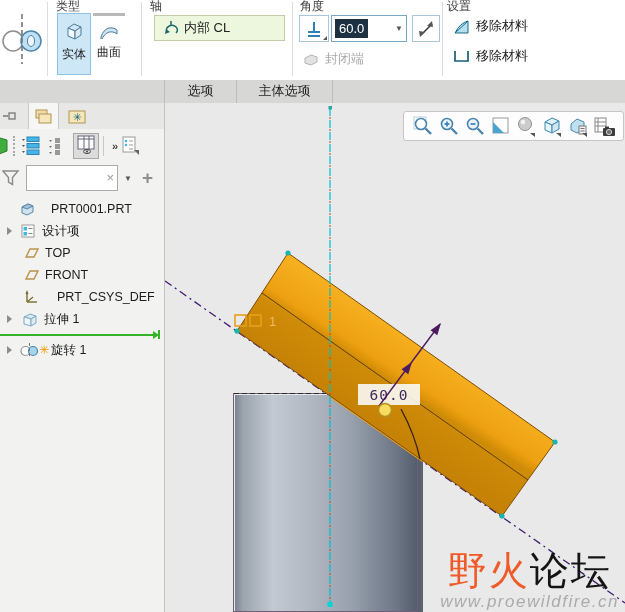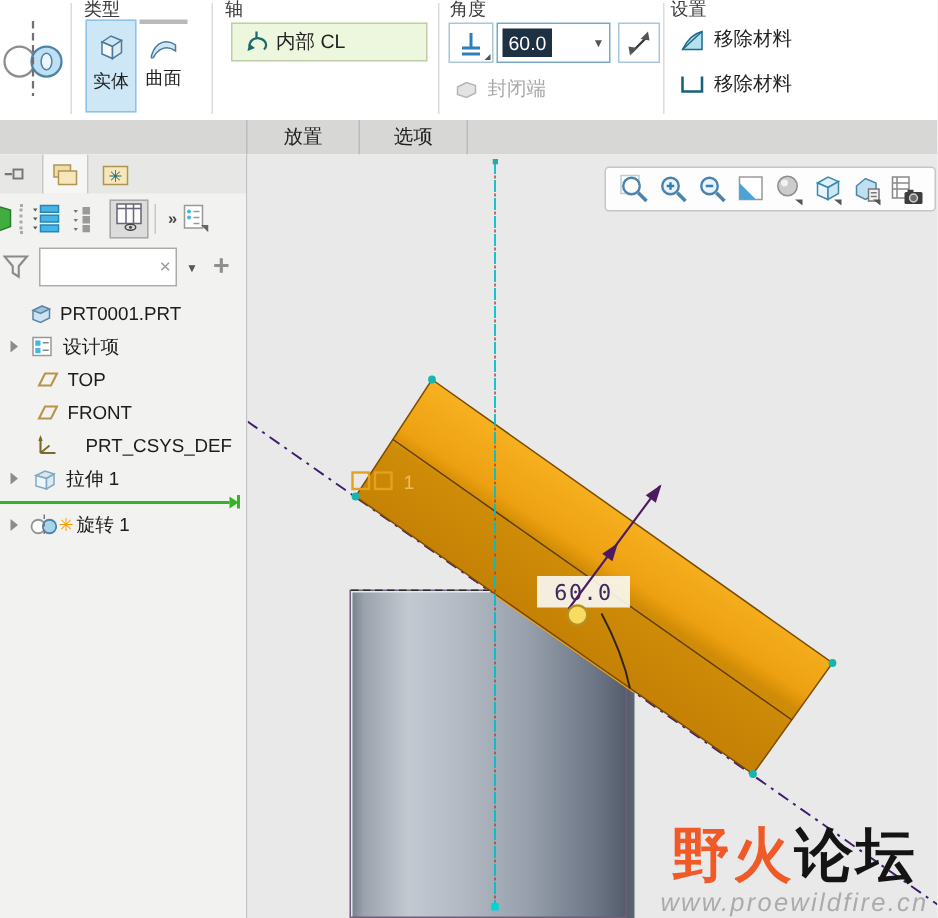--- a/index.html
+++ b/index.html
@@ -57,21 +57,21 @@
   .insert-line .head { position:absolute; left:153px; top:1px; width:0; height:0; border-top:4px solid transparent; border-bottom:4px solid transparent; border-left:6px solid #35b327; }
   .insert-line .tick { position:absolute; left:158px; top:0; width:2px; height:9px; background:#35b327; }
   .star { color:#f59a00; font-size:12px; margin-right:2px; }
 
   
   .canvas { position:relative; flex:1; background:#e9e9ea; overflow:hidden; }
   .canvas > svg.scene { position:absolute; left:0; top:0; }
   .gtoolbar { position:absolute; top:8px; right:1px; height:30px; background:#fdfdfd; border:1px solid #c6c6c6; border-radius:3px; display:flex; align-items:center; gap:3px; padding:0 7px; }
   .gicon { position:relative; width:23px; height:23px; display:flex; align-items:center; justify-content:center; }
   .watermark { position:absolute; right:6px; bottom:2px; text-align:center; line-height:1; }
-  .wm-row1 { font-size:39px; font-weight:bold; letter-spacing:2px; }
+  .wm-row1 { font-size:39px; font-weight:normal; letter-spacing:2px; }
   .wm-orange { color:#f05a28; }
   .wm-black { color:#141414; }
   .wm-url { font-size:17px; font-style:italic; color:#ababab; letter-spacing:1.5px; margin-top:3px; }
 </style>
 </head>
 <body>
 
 <div class="app">
 
   <div class="ribbon">
@@ -152,22 +152,22 @@
     <div class="chk-row" style="left:452px;top:47px">
       <svg width="18" height="16">
         <path d="M3,3 L3,13 L16,13 L16,3" fill="none" stroke="#17607a" stroke-width="1.7"></path>
       </svg>
       <span>移除材料</span>
     </div>
   </div>
 
   <div class="tabrow">
     <div class="pad"></div>
-    <div class="tab" style="width:75px">放置</div>
     <div class="tab" style="width:72px">选项</div>
+    <div class="tab" style="width:96px">主体选项</div>
   </div>
 
   <div class="main">
 
     <div class="sidebar">
       <div class="nav-head">
         <svg width="13" height="9" style="position:absolute;left:3px;top:9px">
           <line x1="0" y1="4" x2="5" y2="4" stroke="#777" stroke-width="1.5"></line>
           <rect x="6" y="1" width="6" height="6" fill="none" stroke="#777" stroke-width="1.3"></rect>
         </svg>
@@ -240,21 +240,21 @@
         <span class="search-caret">▼</span>
         <span class="add-btn">+</span>
       </div>
 
       <div class="tree">
         <div class="trow">
           <svg width="15" height="14" style="margin-left:20px">
             <polygon points="2,5 8,2 13,4 13,10 7,13 2,11" fill="#cfe2f0" stroke="#5a87a8"></polygon>
             <polygon points="2,5 8,2 13,4 7,7" fill="#9fc4dd" stroke="#5a87a8"></polygon>
           </svg>
-          <span style="margin-left:5px">PRT0001.PRT</span>
+          <span style="margin-left:16px">PRT0001.PRT</span>
         </div>
         <div class="trow">
           <span class="tw arrow-collapsed" style="margin-left:7px"></span>
           <svg width="14" height="14" style="margin-left:9px">
             <rect x="1" y="1" width="12" height="12" fill="#fff" stroke="#999"></rect>
             <rect x="2.5" y="3" width="3.5" height="3.5" fill="#45b5e8"></rect>
               <rect x="2.5" y="8" width="3.5" height="3.5" fill="#45b5e8"></rect>
             <line x1="7.5" y1="4.5" x2="11.5" y2="4.5" stroke="#888"></line>
               <line x1="7.5" y1="9.5" x2="11.5" y2="9.5" stroke="#888"></line>
           </svg>

